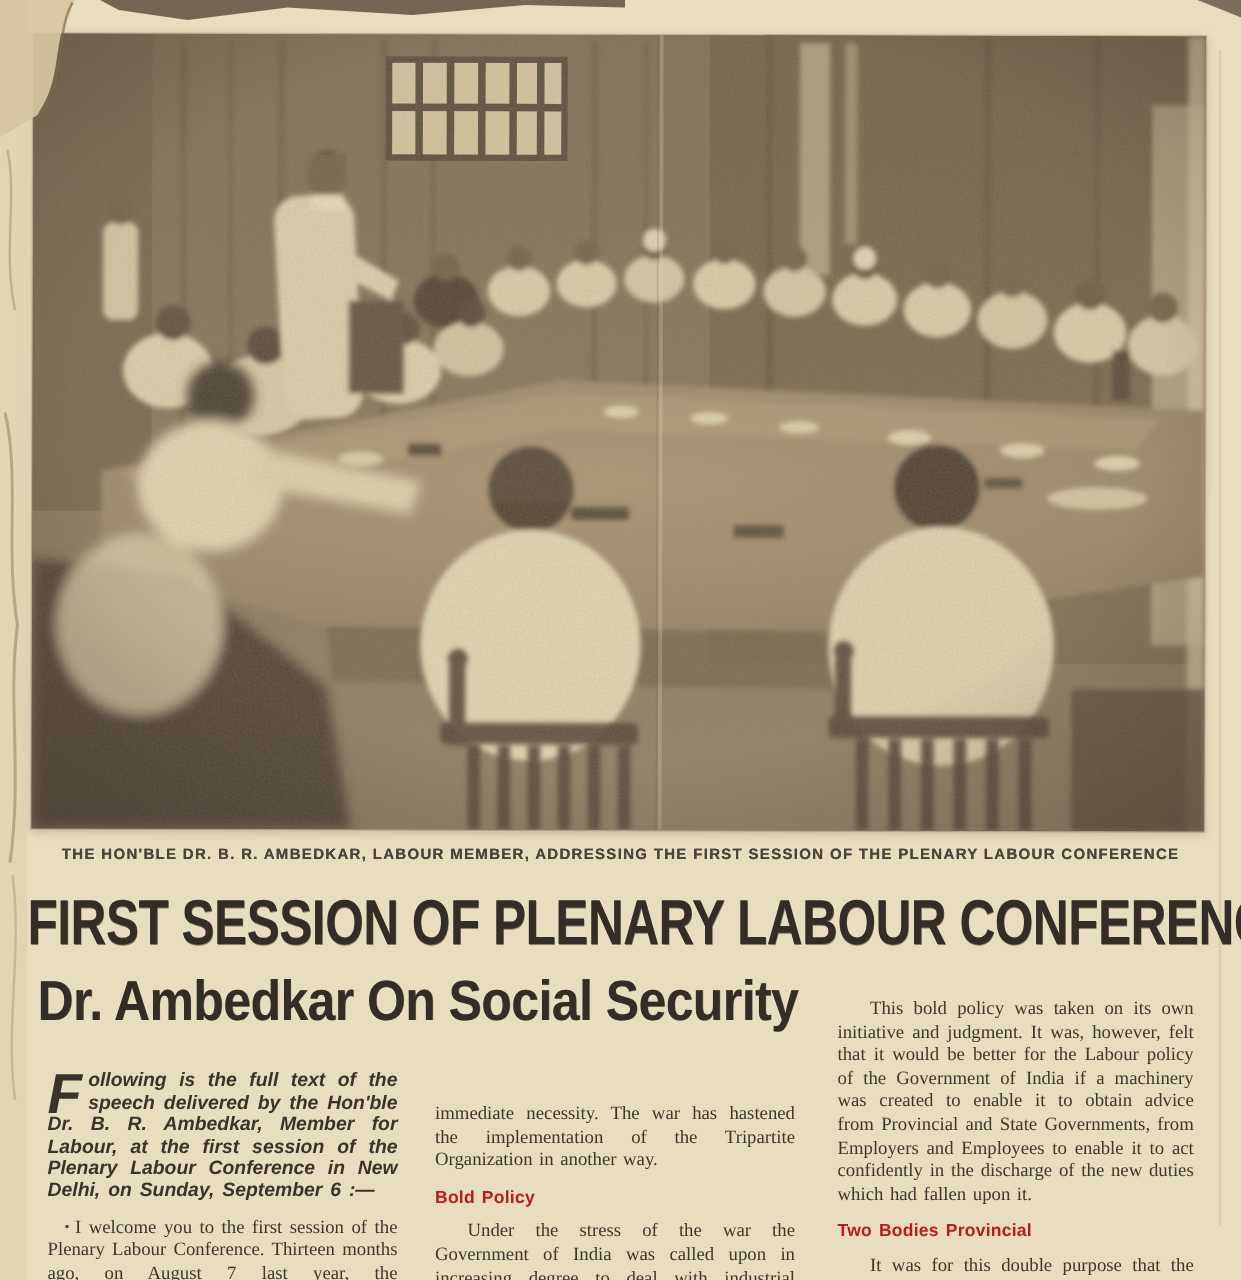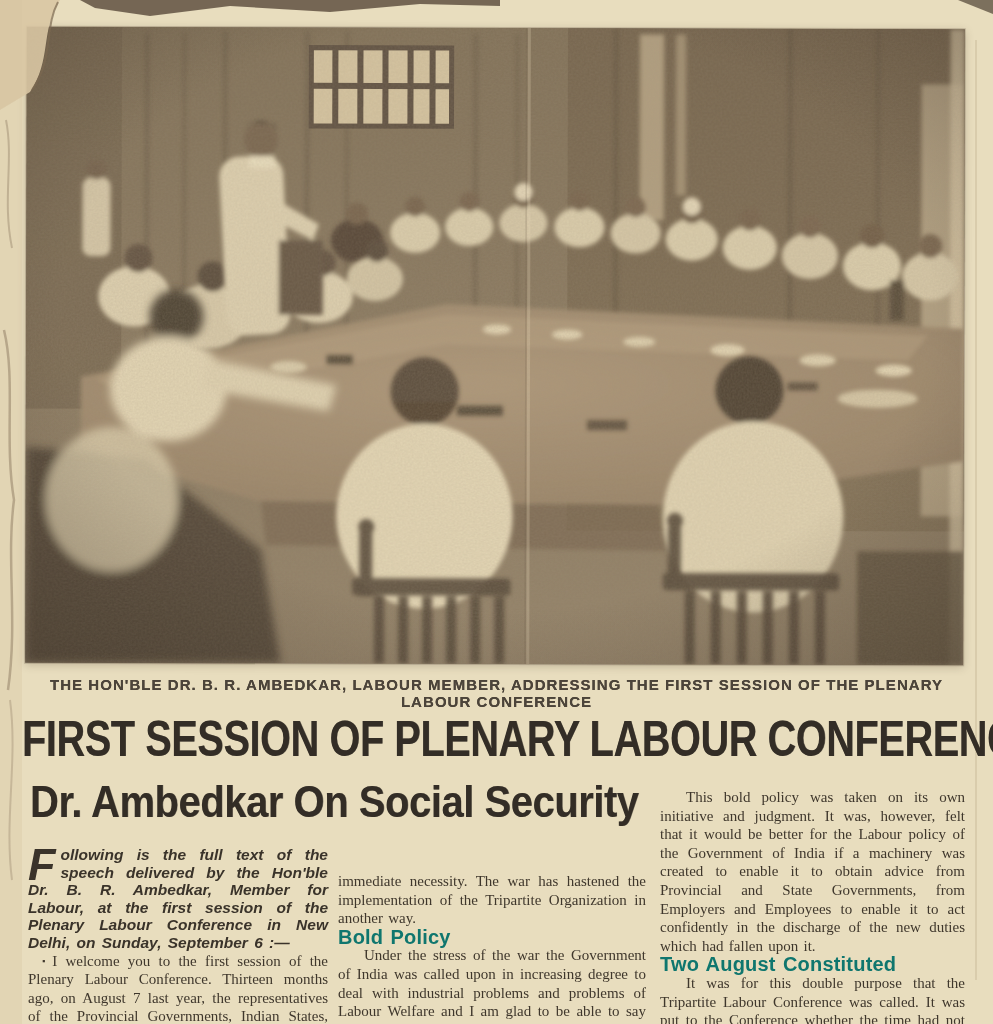--- a/index.html
+++ b/index.html
@@ -19,21 +19,21 @@
     box-shadow:0 0 0 1px rgba(90,76,58,0.25), 0 2px 8px rgba(70,56,40,0.25);
     transform:rotate(0.15deg);
     overflow:hidden;background:#8a7a66;
   }
   #photo-wrap svg{display:block;width:100%;height:100%;}
   
   .caption{
     position:absolute;left:40px;top:676px;width:913px;
     text-align:center;
     font-family:"Liberation Sans",sans-serif;font-weight:bold;
-    font-size:15px;letter-spacing:1.05px;color:#4c443a;
+    font-size:12px;letter-spacing:1.05px;color:#4c443a;
     text-shadow:0 0 0.4px #4c443a;
   }
   
   .headline{
     position:absolute;left:22px;top:708px;width:1125px;
     transform:scale(0.845,1.08);transform-origin:0 0;
     font-family:"Liberation Sans",sans-serif;font-weight:bold;
     font-size:47px;letter-spacing:-0.5px;white-space:nowrap;
     color:#332d26;text-shadow:0.4px 0.4px 0 rgba(51,45,38,0.55);
   }
@@ -43,25 +43,25 @@
     font-family:"Liberation Sans",sans-serif;font-weight:bold;
     font-size:43px;letter-spacing:-0.5px;white-space:nowrap;
     color:#332d26;text-shadow:0.4px 0.4px 0 rgba(51,45,38,0.5);
   }
   
   .col{position:absolute;color:#3f372c;font-size:15px;line-height:18.6px;
        text-align:justify;word-spacing:1.5px;}
   #col1{left:28px;top:846px;width:300px;height:178px;}
   #col2{left:338px;top:872px;width:308px;height:178px;}
   #col3{left:660px;top:788px;width:305px;height:236px;}
-  .col p{margin:0;}
+  .col p{margin:10px;}
   .indent{text-indent:26px;}
   .sect-head{
     font-family:"Liberation Sans",sans-serif;font-weight:bold;
-    font-size:20px;color:#0f766e;margin:13px 0 7px 0;letter-spacing:0.2px;
+    font-size:14px;color:#b91c1c;margin:13px 0 7px 0;letter-spacing:0.2px;
     text-align:left;
   }
   
   .intro{
     font-family:"Liberation Sans",sans-serif;font-style:italic;font-weight:bold;
     font-size:15.5px;line-height:17.6px;color:#3a332a;text-align:justify;
     word-spacing:2px;margin:0 0 9px 0;
   }
   .dropcap{
     float:left;font-size:45px;line-height:32px;padding:3px 5px 0 0;
@@ -285,17 +285,17 @@
   </div>
 
   <div class="col" id="col2">
     <p>immediate necessity.  The war has hastened the implementation of the Tripartite Organization in another way.</p>
     <p class="sect-head">Bold Policy</p>
     <p class="indent">Under the stress of the war the Government of India was called upon in increasing degree to deal with industrial problems and problems of Labour Welfare and I am glad to be able to say that it did not hesitate to take a very bold line of action</p>
   </div>
 
   <div class="col" id="col3">
     <p class="indent">This bold policy was taken on its own initiative and judgment.  It was, however, felt that it would be better for the Labour policy of the Government of India if a machinery was created to enable it to obtain advice from Provincial and State Governments, from Employers and Employees to enable it to act confidently in the discharge of the new duties which had fallen upon it.</p>
-    <p class="sect-head">Two August Constituted</p>
+    <p class="sect-head">Two Bodies Provincial</p>
     <p class="indent">It was for this double purpose that the Tripartite Labour Conference was called. It was put to the Conference whether the time had not arrived for establishing</p>
   </div>
 
 </div>
 
 </body></html>

